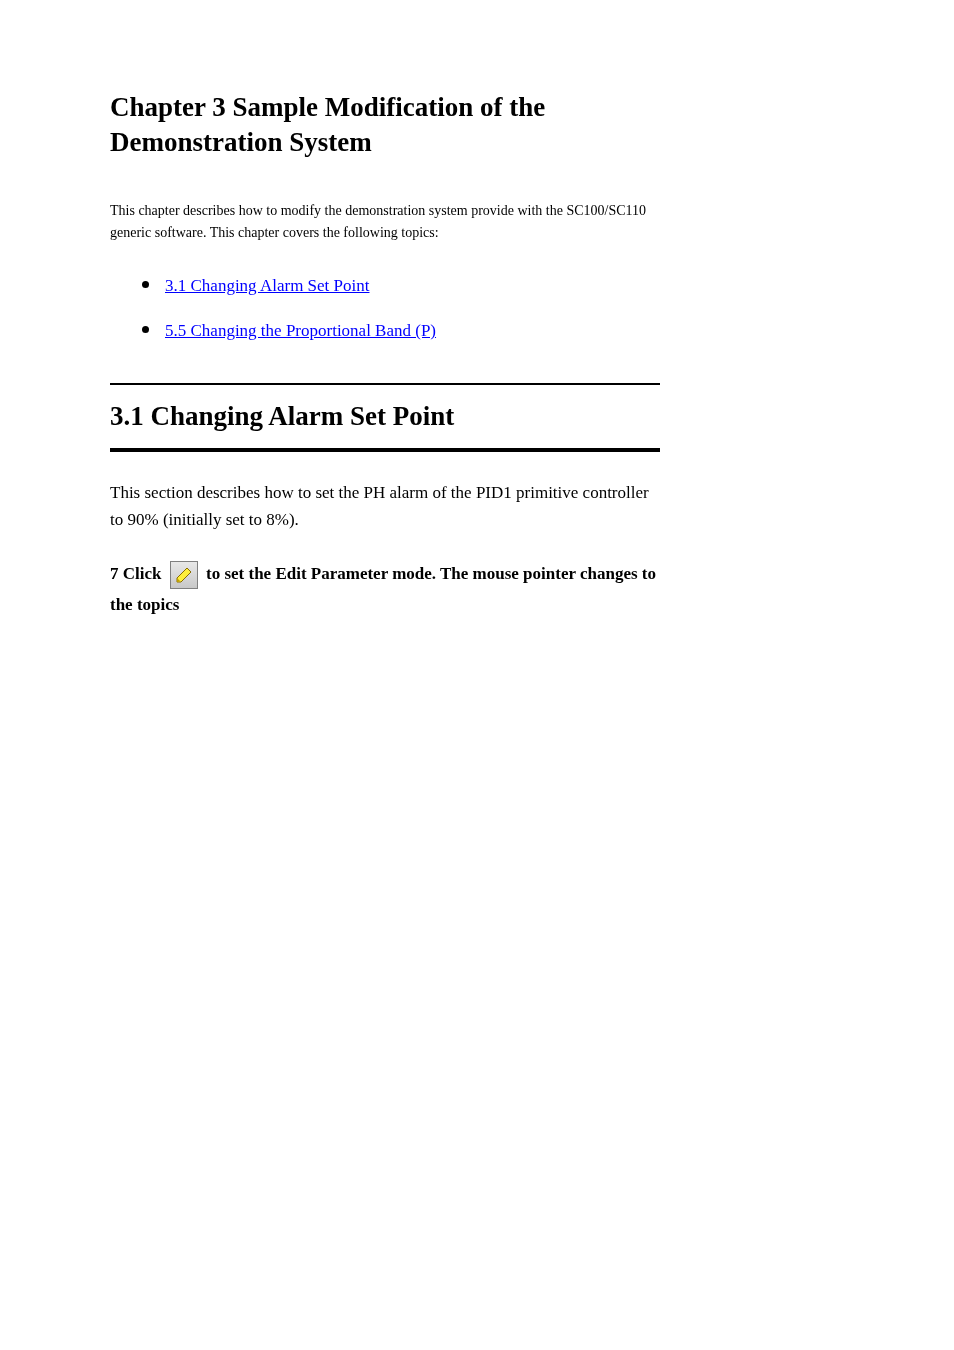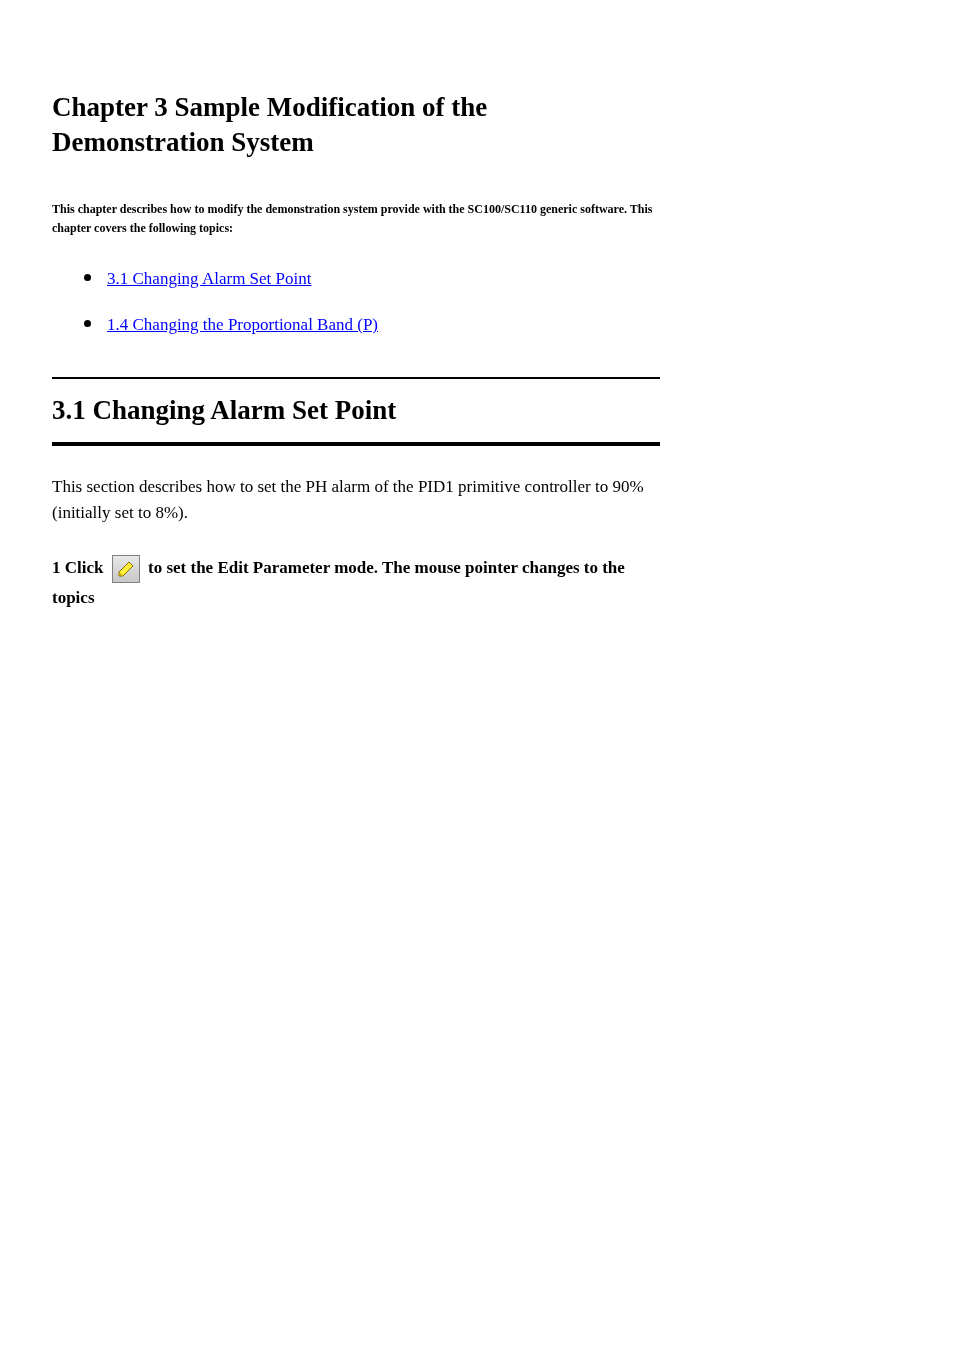--- a/index.html
+++ b/index.html
@@ -6,33 +6,32 @@
     margin: 0;
     padding: 0;
     background: #ffffff;
     width: 954px;
     font-family: "Times New Roman", Times, serif;
     color: #000000;
   }
   .page {
     box-sizing: border-box;
     width: 760px;
-    padding: 90px 100px 80px 52px;
+    padding: 90px 100px 80px 110px;
   }
   .chapter-title {
     font-size: 27px;
     font-weight: bold;
     margin: 0 0 40px 0;
     line-height: 1.3;
   }
   .intro-para {
-    font-size: 12px;
+    font-size: 14px;
     line-height: 1.55;
     margin: 0 0 30px 0;
-    font-weight: bold;
   }
   ul.links {
     margin: 0 0 30px 0;
     padding-left: 55px;
     list-style: none;
   }
   ul.links li {
     position: relative;
     margin-bottom: 22px;
     font-size: 17px;
@@ -105,32 +104,32 @@
 <div class="page">
   <h1 class="chapter-title">Chapter 3 Sample Modification of the Demonstration System</h1>
 
   <p class="intro-para">This chapter describes how to modify the demonstration system provide with the SC100/SC110 generic software. This chapter covers the following topics:</p>
 
   <ul class="links">
     <li>
       <a class="link">3.1 Changing Alarm Set Point</a>
     </li>
     <li>
-      <a class="link">1.4 Changing the Proportional Band (P)</a>
+      <a class="link">5.5 Changing the Proportional Band (P)</a>
     </li>
   </ul>
 
   <hr class="section-hr-thin">
   <h2 class="section-title">3.1 Changing Alarm Set Point</h2>
   <hr class="section-hr-thick">
 
   <p class="body-para">This section describes how to set the PH alarm of the PID1 primitive controller to 90% (initially set to 8%).</p>
 
   <p class="step-para">
-    <span class="step-bold">1 Click  </span>
+    <span class="step-bold">7 Click  </span>
     <span class="edit-button">
       <span>
         <svg width="22" height="22" viewBox="0 0 22 22">
           <polygon points="4,18 4,14 14,4 18,8 8,18" fill="#ffef3a" stroke="#8a6d00" stroke-width="1"></polygon>
           <polygon points="4,18 4,14 7,17" fill="#c0a000"></polygon>
           <line x1="14" y1="4" x2="18" y2="8" stroke="#8a6d00" stroke-width="1"></line>
         </svg>
       </span>
     </span>
     <span class="step-bold">  to set the Edit Parameter mode. The mouse pointer changes to the topics</span>

